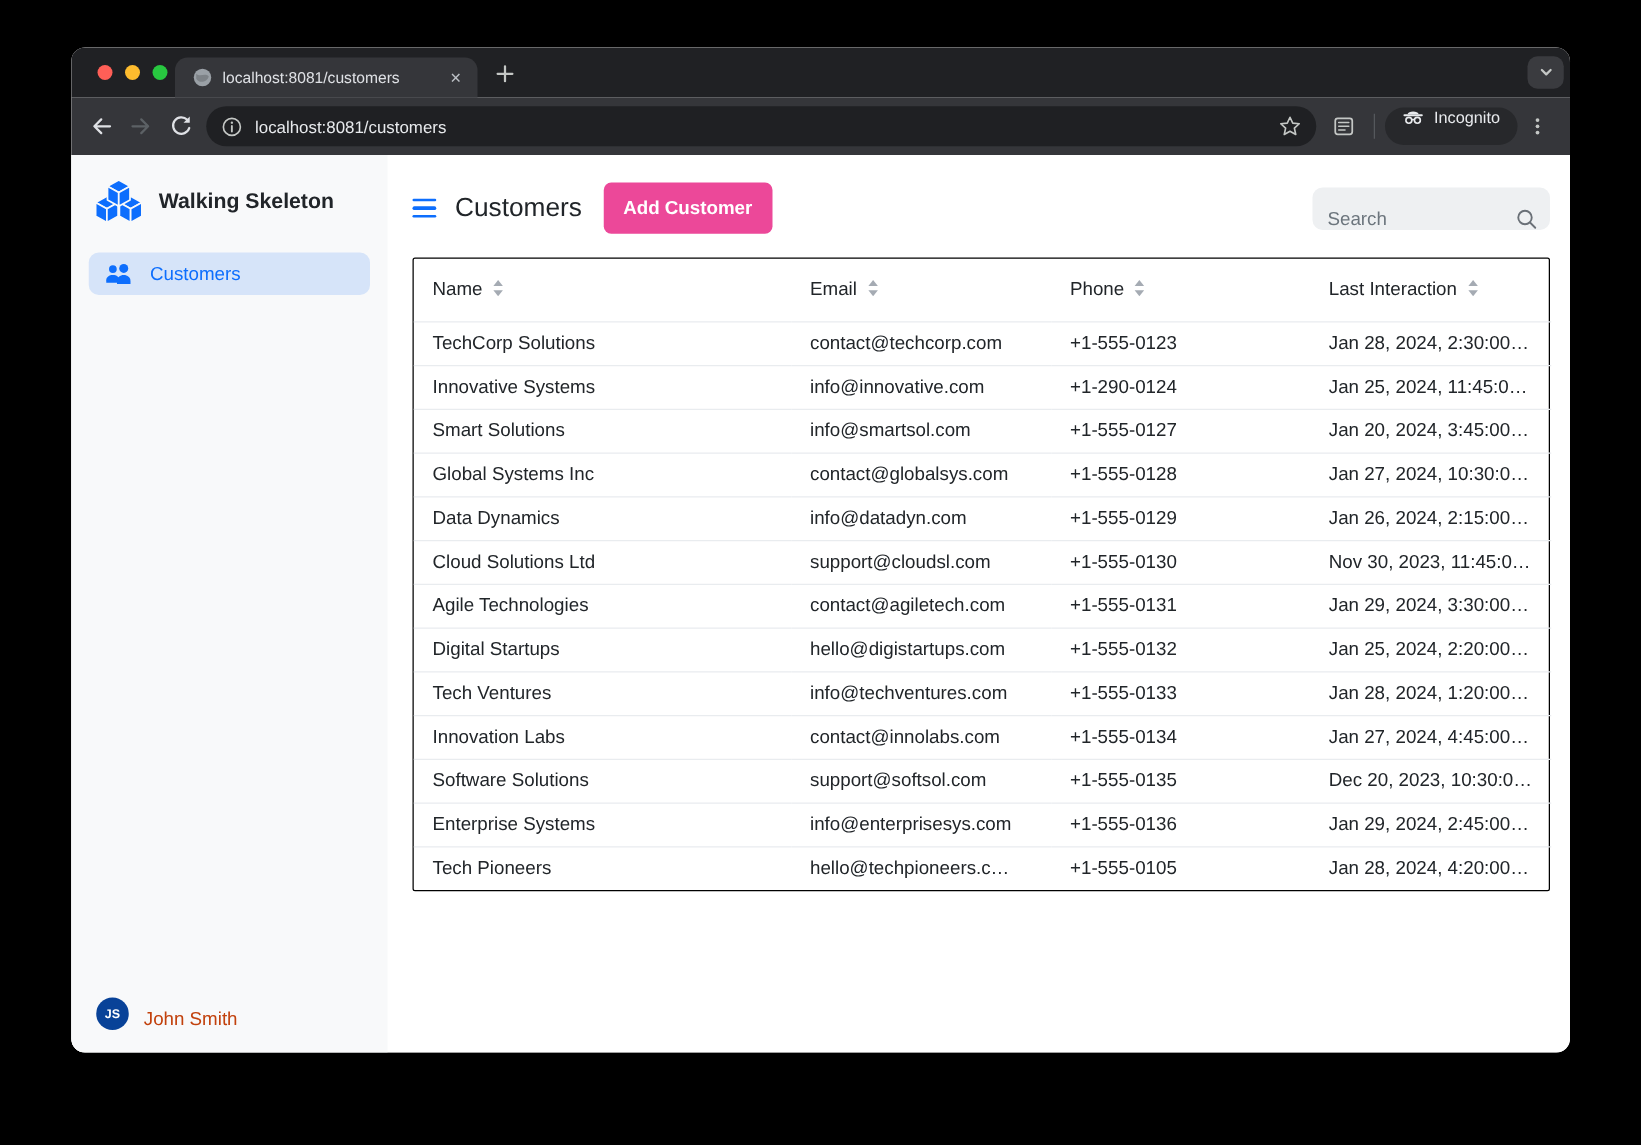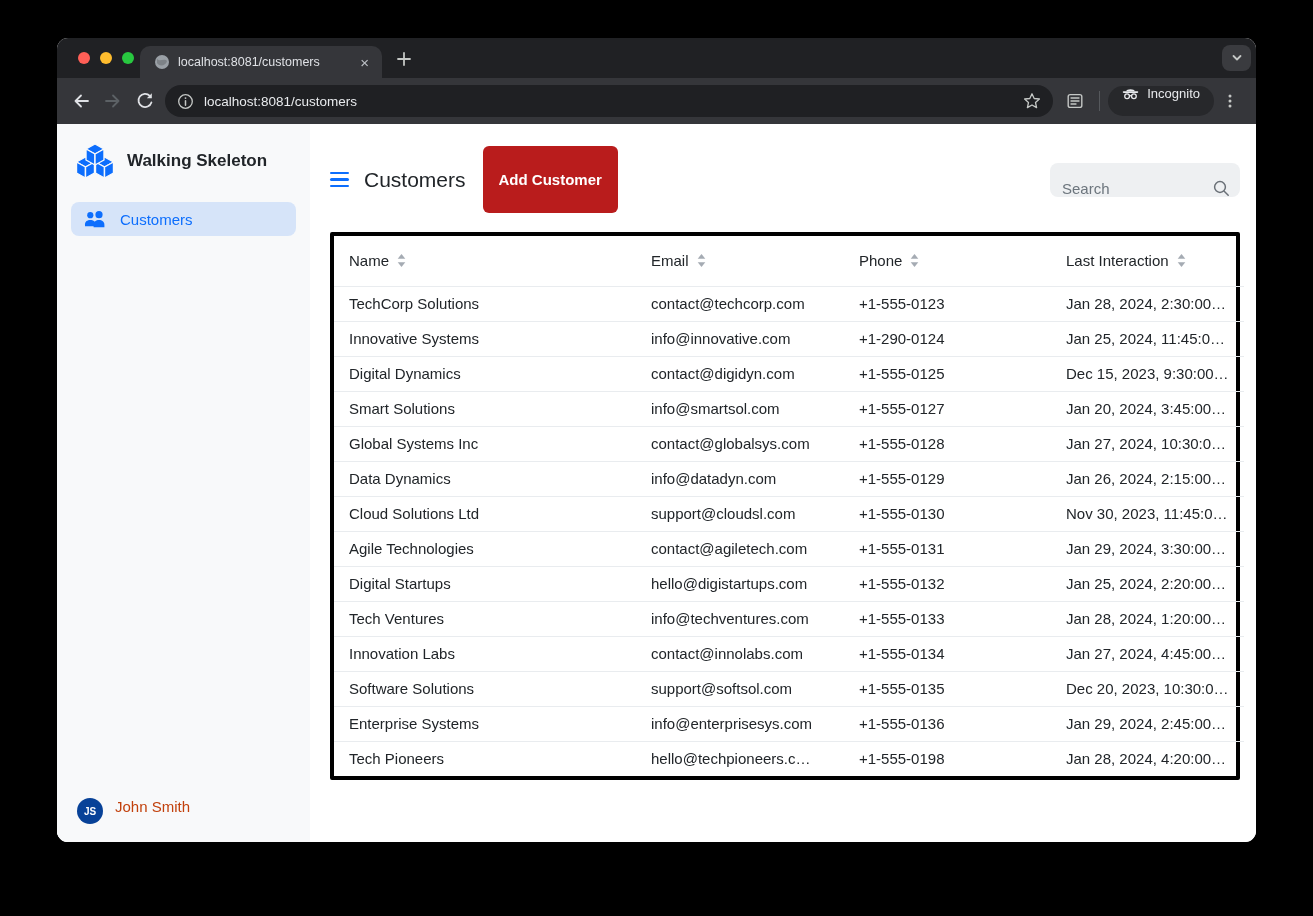--- a/index.html
+++ b/index.html
@@ -48,40 +48,40 @@
 
   .sidebar { width:253px; flex:none; background:#f8f9fa; display:flex;
              flex-direction:column; padding:18px 14px 16px; }
   .brand { display:flex; align-items:center; gap:12px; padding:0 4px 22px; }
   .brand-name { font-size:17px; font-weight:700; color:#212529; }
   .nav-item { display:flex; align-items:center; gap:13px; padding:8px 12px;
               border-radius:8px; font-size:15px; color:#212529; margin-bottom:5px; }
   .nav-item .nico { width:24px; display:flex; justify-content:center; flex:none; }
   .nav-item.active { background:#d6e4f9; color:#0d6efd; font-weight:500; }
   .sidebar-spacer { flex:1; }
-  .user { display:flex; align-items:flex-start; gap:12px; padding:2px 6px; }
+  .user { display:flex; align-items:flex-end; gap:12px; padding:2px 6px; }
   .avatar { width:26px; height:26px; border-radius:50%; background:#084298;
             color:#fff; font-size:10px; font-weight:700; display:flex;
             align-items:center; justify-content:center; }
   .user-name { color:#c2410c; font-size:15px; font-weight:500; }
 
   .main { flex:1; padding:22px 16px 0 20px; min-width:0; }
   .main-header { display:flex; align-items:center; }
   .burger { display:flex; flex-direction:column; gap:4px; margin-right:15px; padding:2px 0; }
   .burger span { width:19px; height:2.6px; border-radius:2px; background:#0d6efd; display:block; }
   .page-title { font-size:21px; font-weight:500; color:#212529; margin-right:17px; }
-  .add-btn { background:#b91c1c; border:none; color:#fff; font-family:inherit;
-             font-size:15px; font-weight:700; padding:25px 16px; border-radius:6px;text-align:right; }
+  .add-btn { background:#ec4899; border:none; color:#fff; font-family:inherit;
+             font-size:15px; font-weight:700; padding:12px 16px; border-radius:6px;text-align:right; }
   .search { margin-left:auto; width:190px; height:34px; background:#eef0f2;
             border-radius:8px; display:flex; align-items:flex-end; padding:0 10px 0 12px; }
   .search input { flex:1; min-width:0; border:none; background:transparent; outline:none;
                   font-family:inherit; font-size:15px; color:#212529; }
   .search input::placeholder { color:#6c757d; }
 
-  .table-wrap { margin-top:19px; width:910px; border:4px solid #000000; border-radius:2px; }
+  .table-wrap { margin-top:19px; width:910px; border:1px solid #000000; border-radius:2px; }
   table { width:100%; border-collapse:collapse; table-layout:fixed;
           font-size:15px; color:#212529; }
   col.c1{width:302px;} col.c2{width:208px;} col.c3{width:207px;} col.c4{width:193px;}
   thead th { text-align:left; font-weight:500; height:50px; padding:0 4px 0 15px;
              white-space:nowrap; }
   thead th .sort-icon { margin-left:8px; vertical-align:-1px; }
   tbody td { height:35px; padding:0 6px 0 15px; border-top:1px solid #e9ecef;
              white-space:nowrap; overflow:hidden; }
 
   svg { display:block; }
@@ -265,26 +265,20 @@
                 <td>+1-555-0123</td>
                 <td>Jan 28, 2024, 2:30:00…</td>
               </tr>
               <tr>
                 <td>Innovative Systems</td>
                 <td>info@innovative.com</td>
                 <td>+1-290-0124</td>
                 <td>Jan 25, 2024, 11:45:0…</td>
               </tr>
               <tr>
-                <td>Digital Dynamics</td>
-                <td>contact@digidyn.com</td>
-                <td>+1-555-0125</td>
-                <td>Dec 15, 2023, 9:30:00…</td>
-              </tr>
-              <tr>
                 <td>Smart Solutions</td>
                 <td>info@smartsol.com</td>
                 <td>+1-555-0127</td>
                 <td>Jan 20, 2024, 3:45:00…</td>
               </tr>
               <tr>
                 <td>Global Systems Inc</td>
                 <td>contact@globalsys.com</td>
                 <td>+1-555-0128</td>
                 <td>Jan 27, 2024, 10:30:0…</td>
@@ -333,21 +327,21 @@
               </tr>
               <tr>
                 <td>Enterprise Systems</td>
                 <td>info@enterprisesys.com</td>
                 <td>+1-555-0136</td>
                 <td>Jan 29, 2024, 2:45:00…</td>
               </tr>
               <tr>
                 <td>Tech Pioneers</td>
                 <td>hello@techpioneers.c…</td>
-                <td>+1-555-0198</td>
+                <td>+1-555-0105</td>
                 <td>Jan 28, 2024, 4:20:00…</td>
               </tr>
             </tbody>
         </table>
       </div>
     </main>
 
   </div>
 </div>
 

